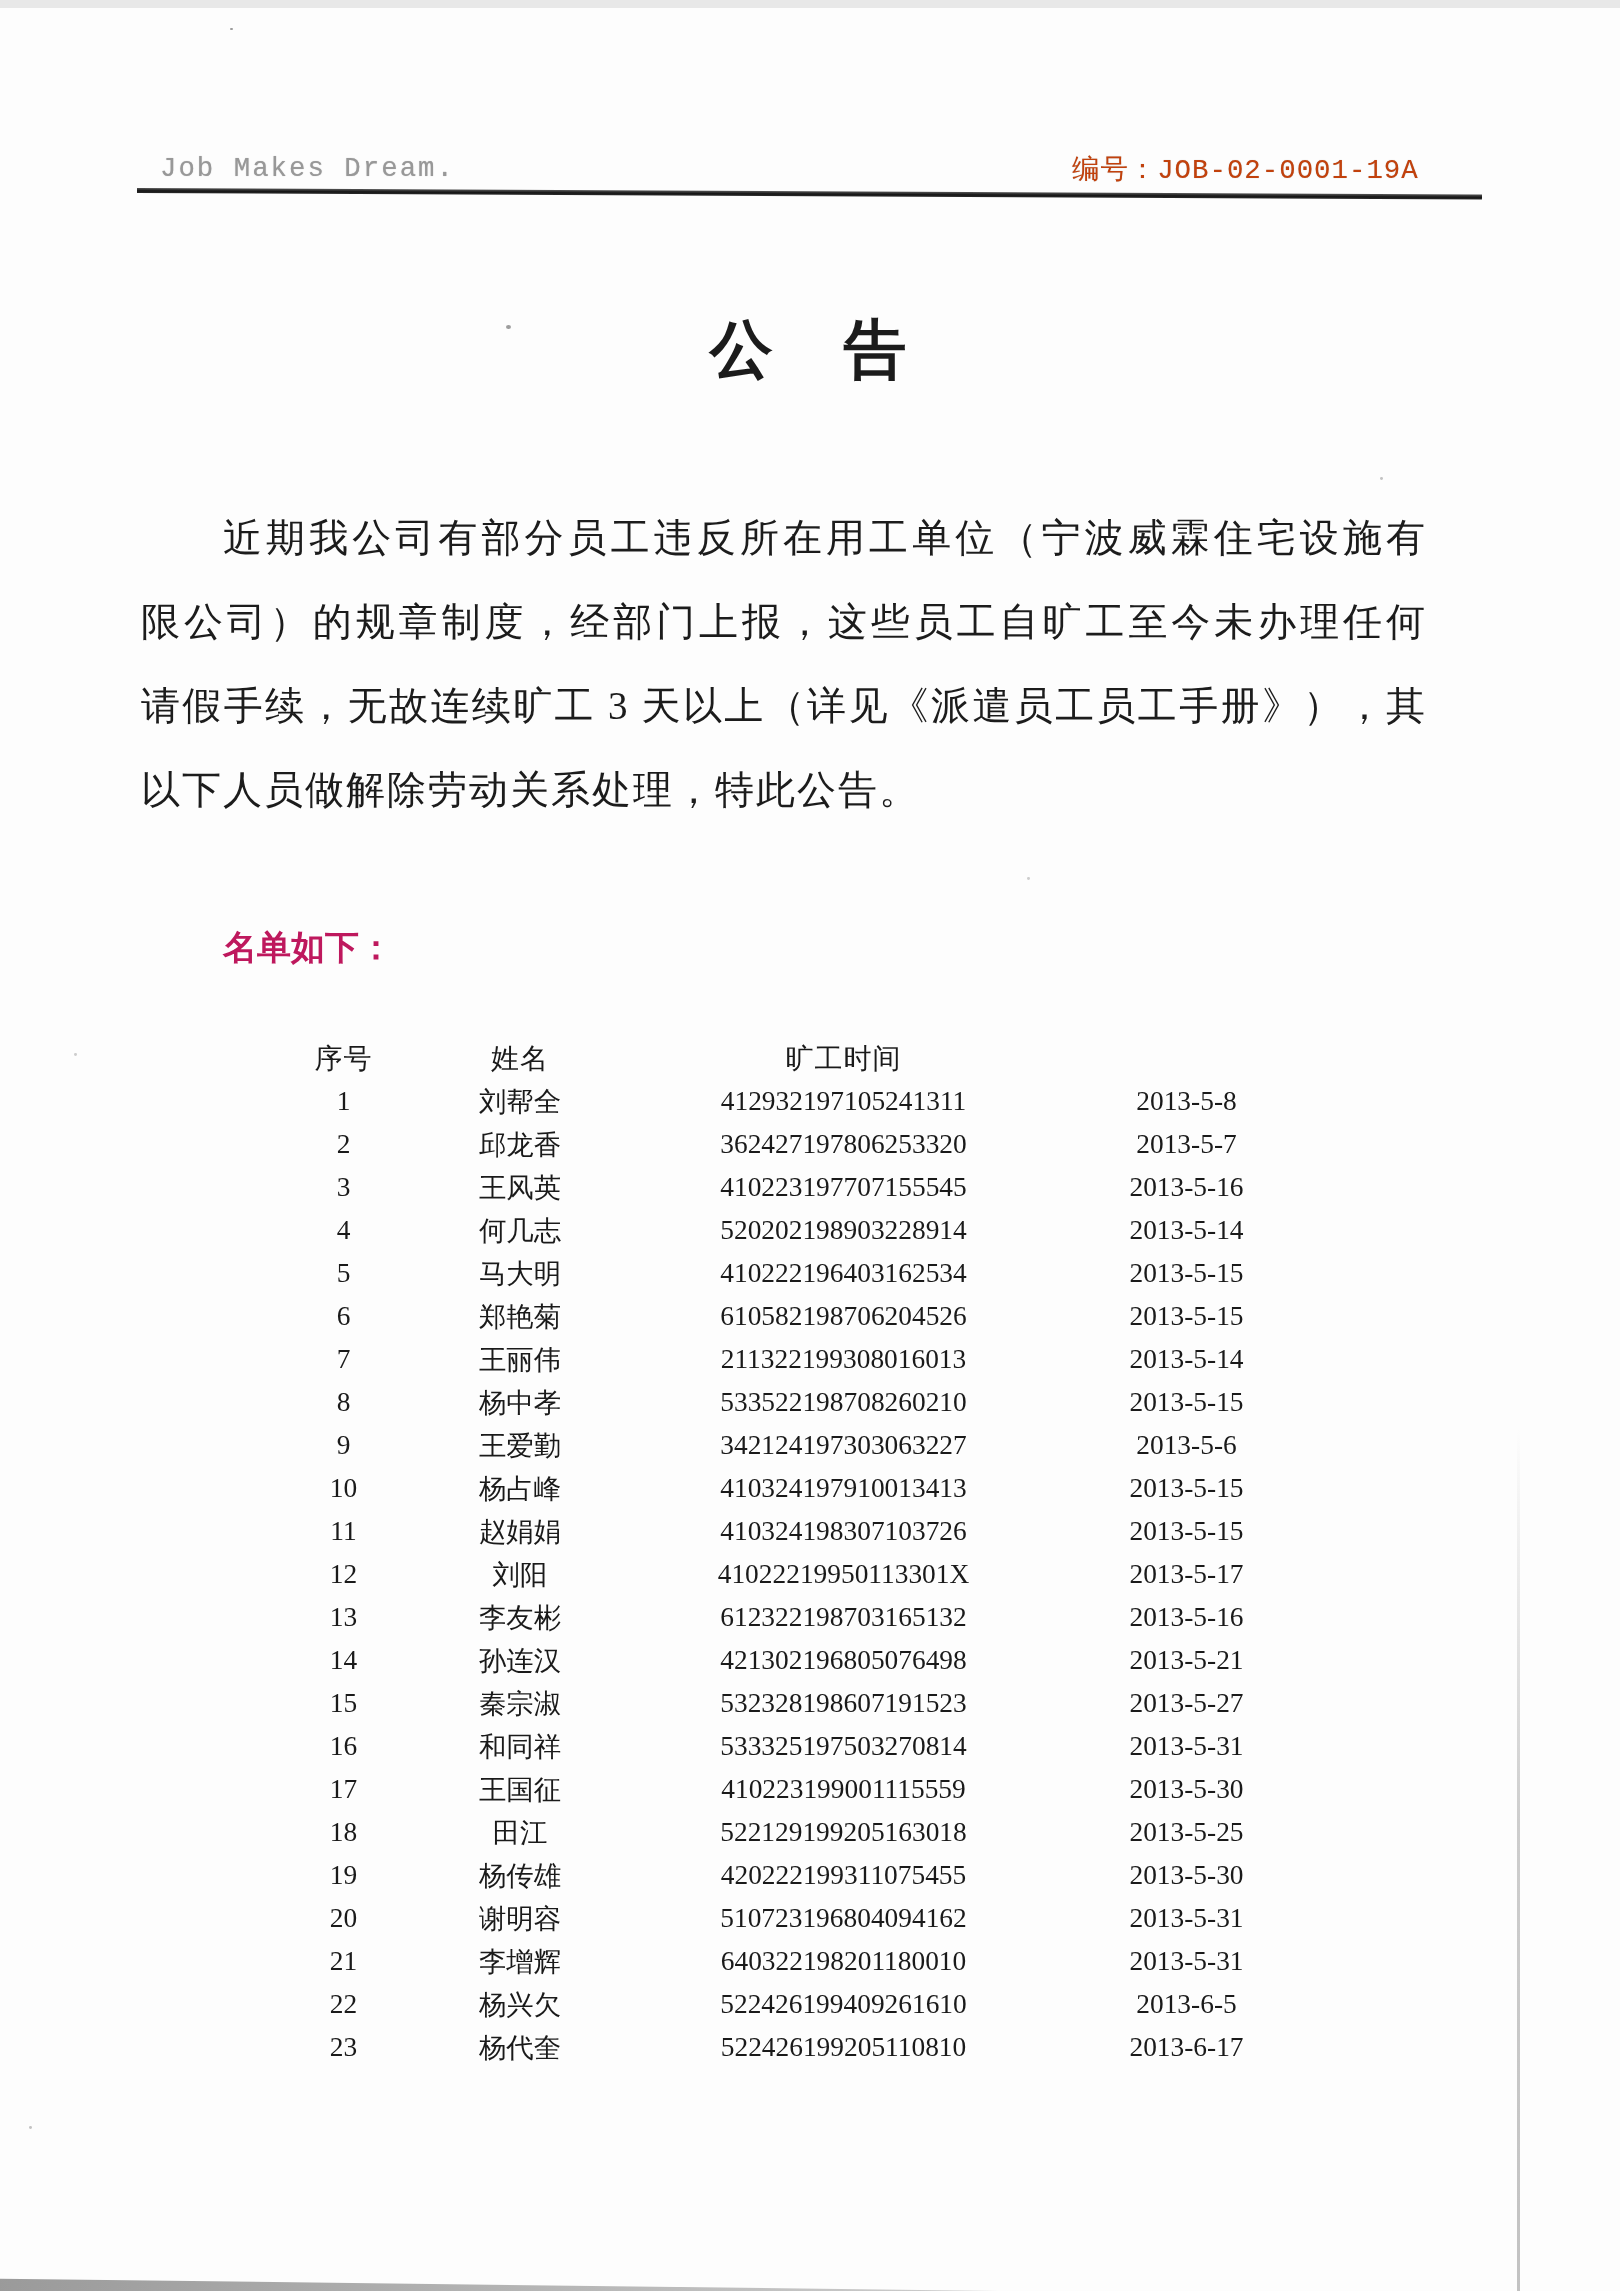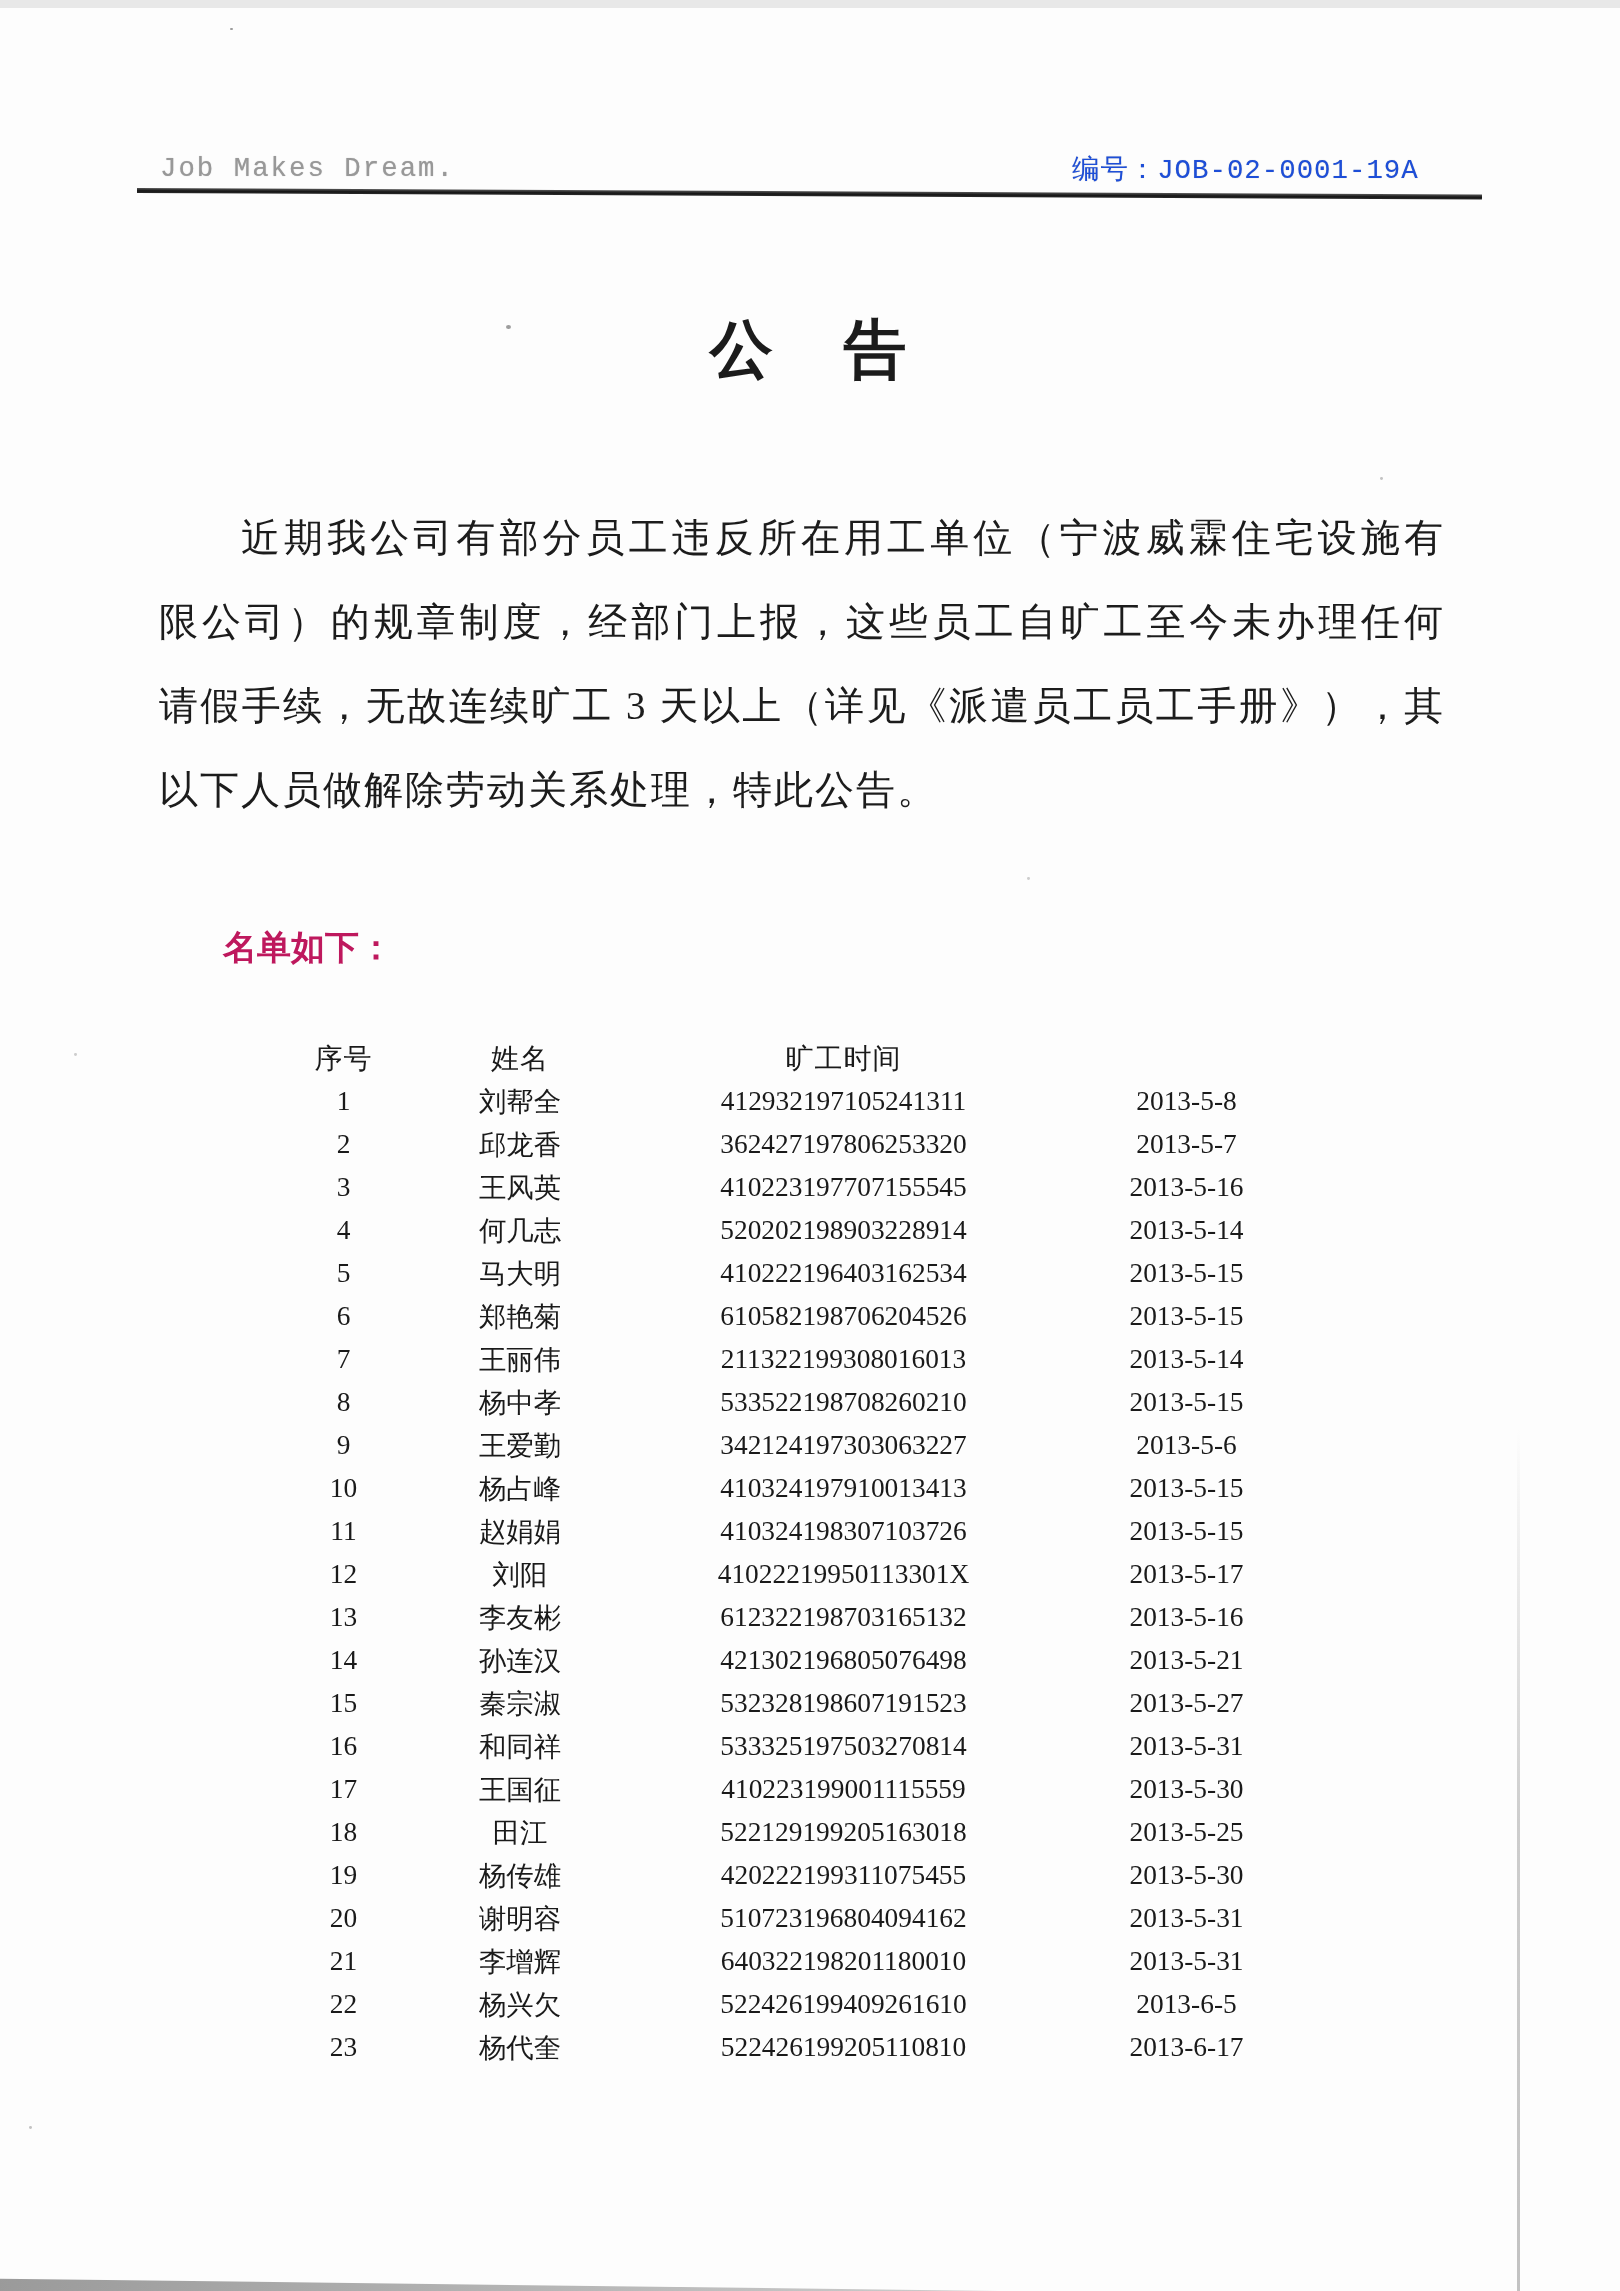--- a/index.html
+++ b/index.html
@@ -27,21 +27,21 @@
     color: #989898;
     text-shadow: 0 0 1px #bbb;
   }
   .header-docnum {
     position: absolute;
     left: 1072px;
     top: 143px;
     font-family: "Liberation Mono", "DejaVu Sans Mono", monospace;
     font-size: 27.4px;
     letter-spacing: 1px;
-    color: #1d4ed8;
+    color: #c2410c;
     text-shadow: 0 0 1px #c0c0c0;
   }
   .header-rule {
     position: absolute;
     left: 137px;
     top: 180px;
     width: 1345px;
     height: 4.9px;
     background: linear-gradient(to bottom, #555 0%, #161616 55%, #2a2a2a 100%);
     transform: rotate(0.28deg);
@@ -58,21 +58,21 @@
     font-size: 63px;
     line-height: 73px;
     font-weight: 700;
     letter-spacing: 3.9px;
     color: #1b1b1b;
   }
 
   
   .para {
     position: absolute;
-    left: 159px;
+    left: 141px;
     top: 488px;
     width: 1286px;
     font-size: 39px;
     letter-spacing: 2px;
     color: #1c1c1c;
   }
   .para-line {
     height: 84px;
     line-height: 84px;
     white-space: nowrap;

